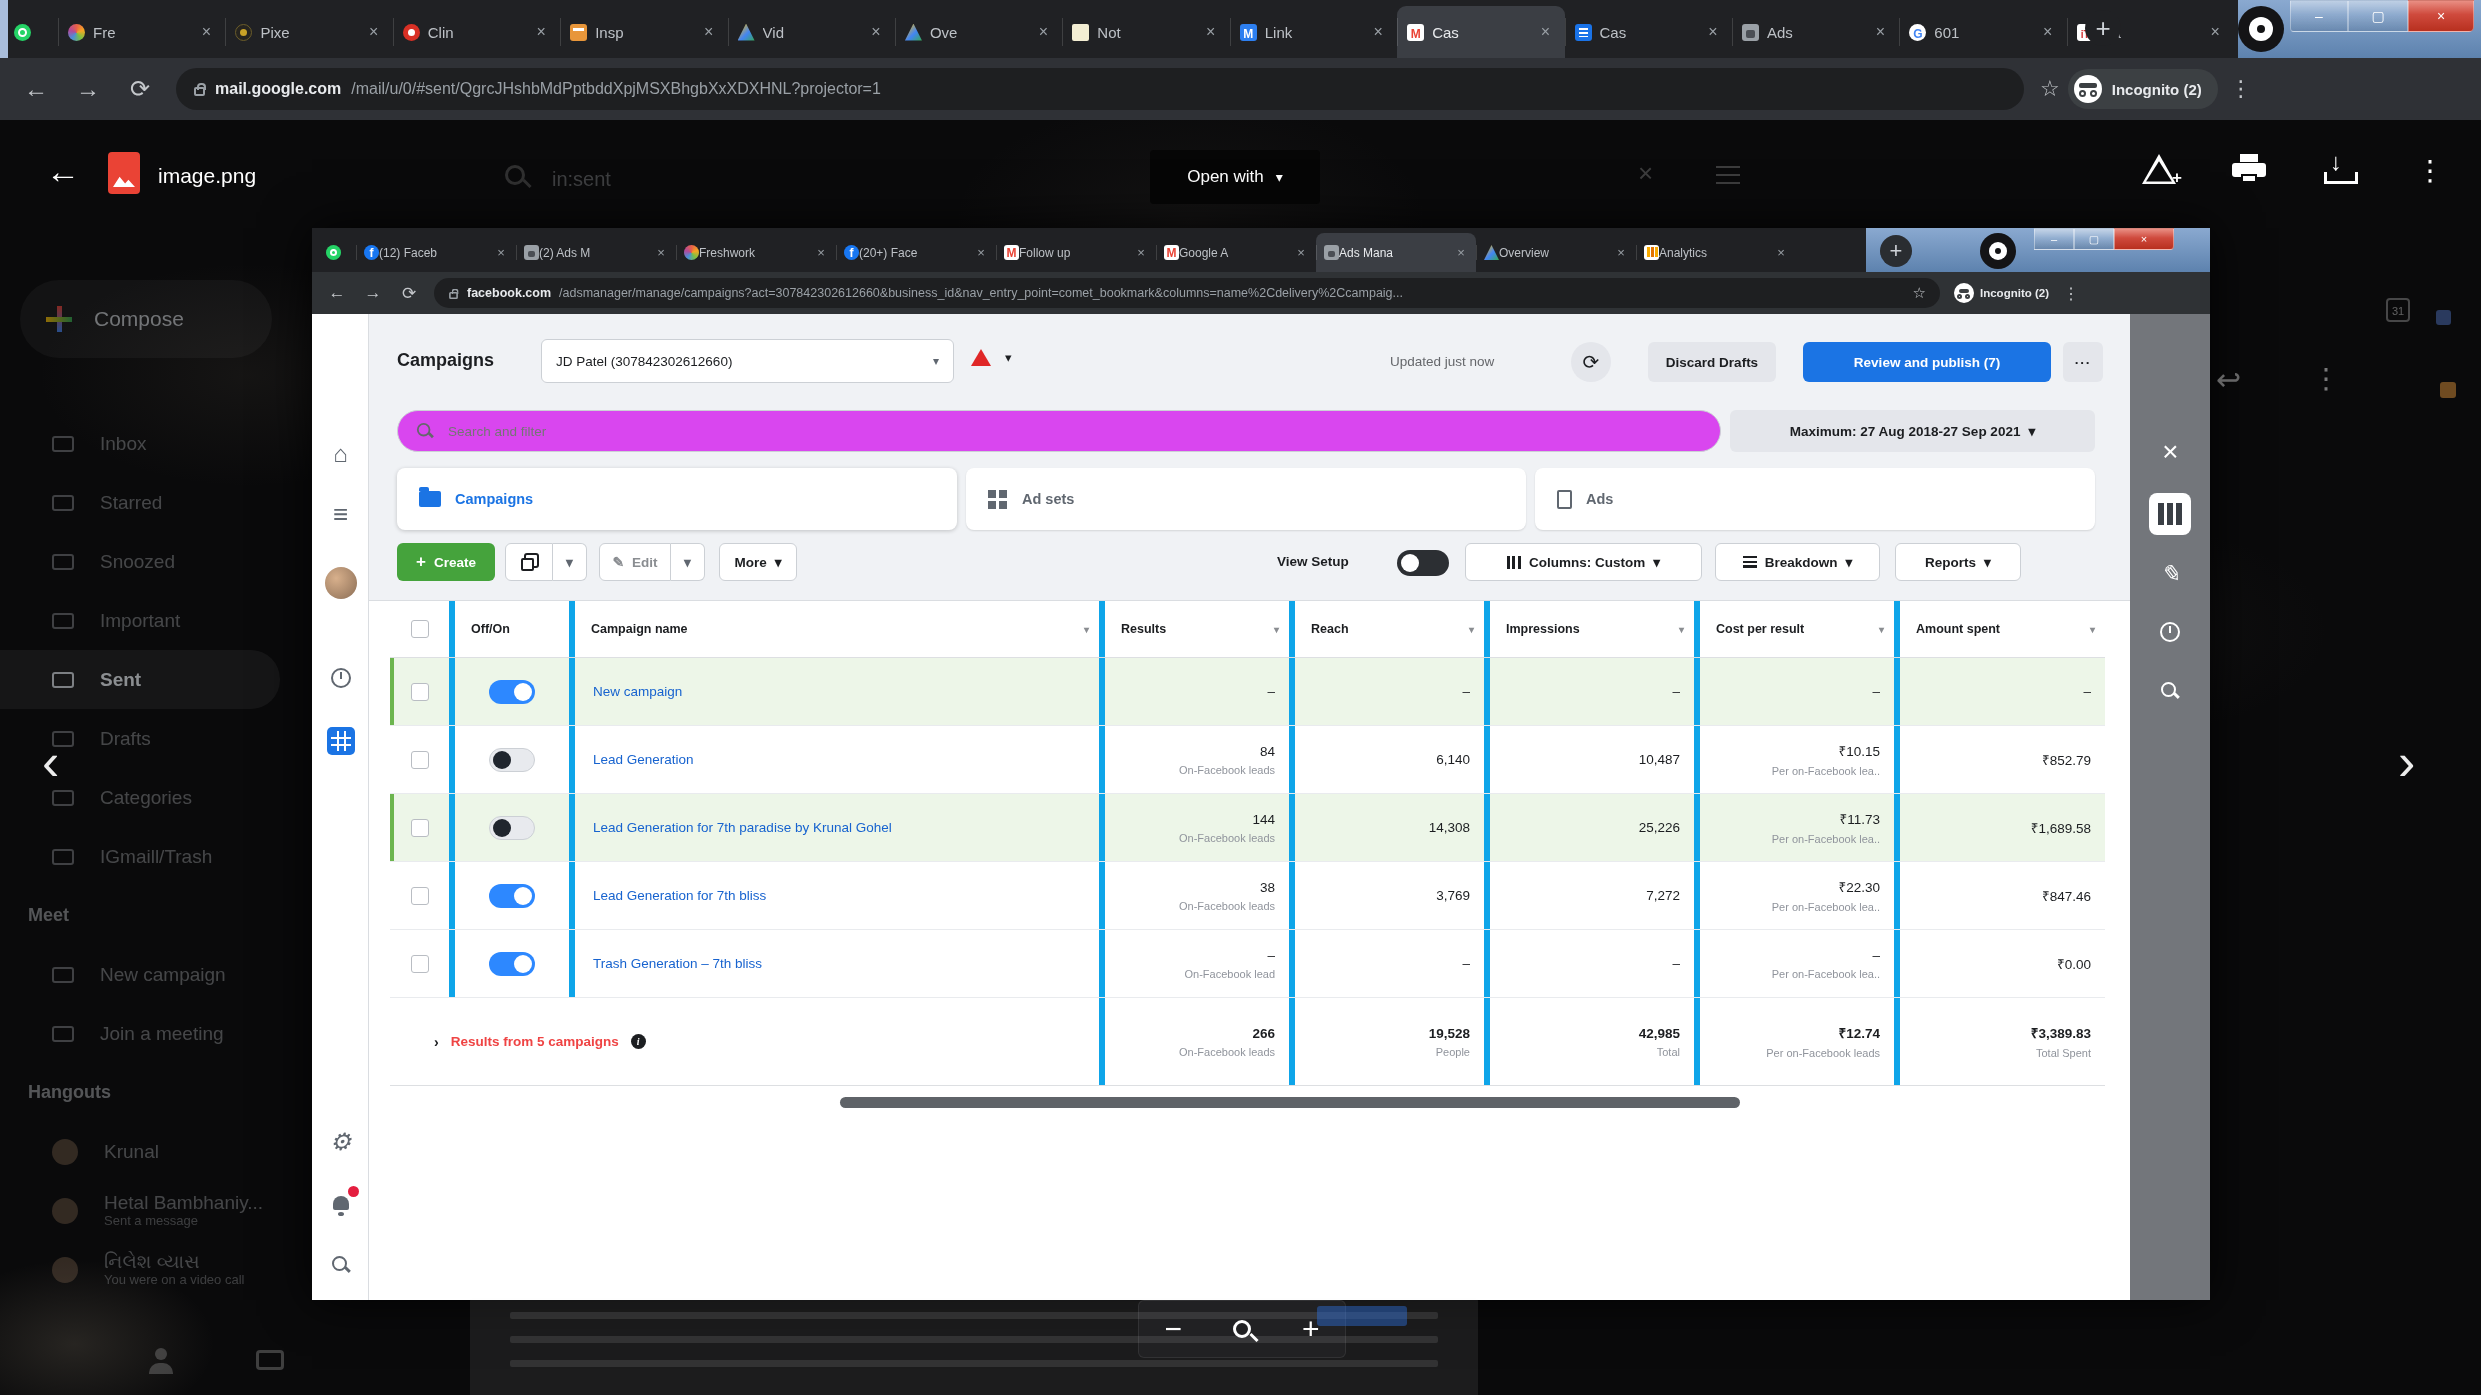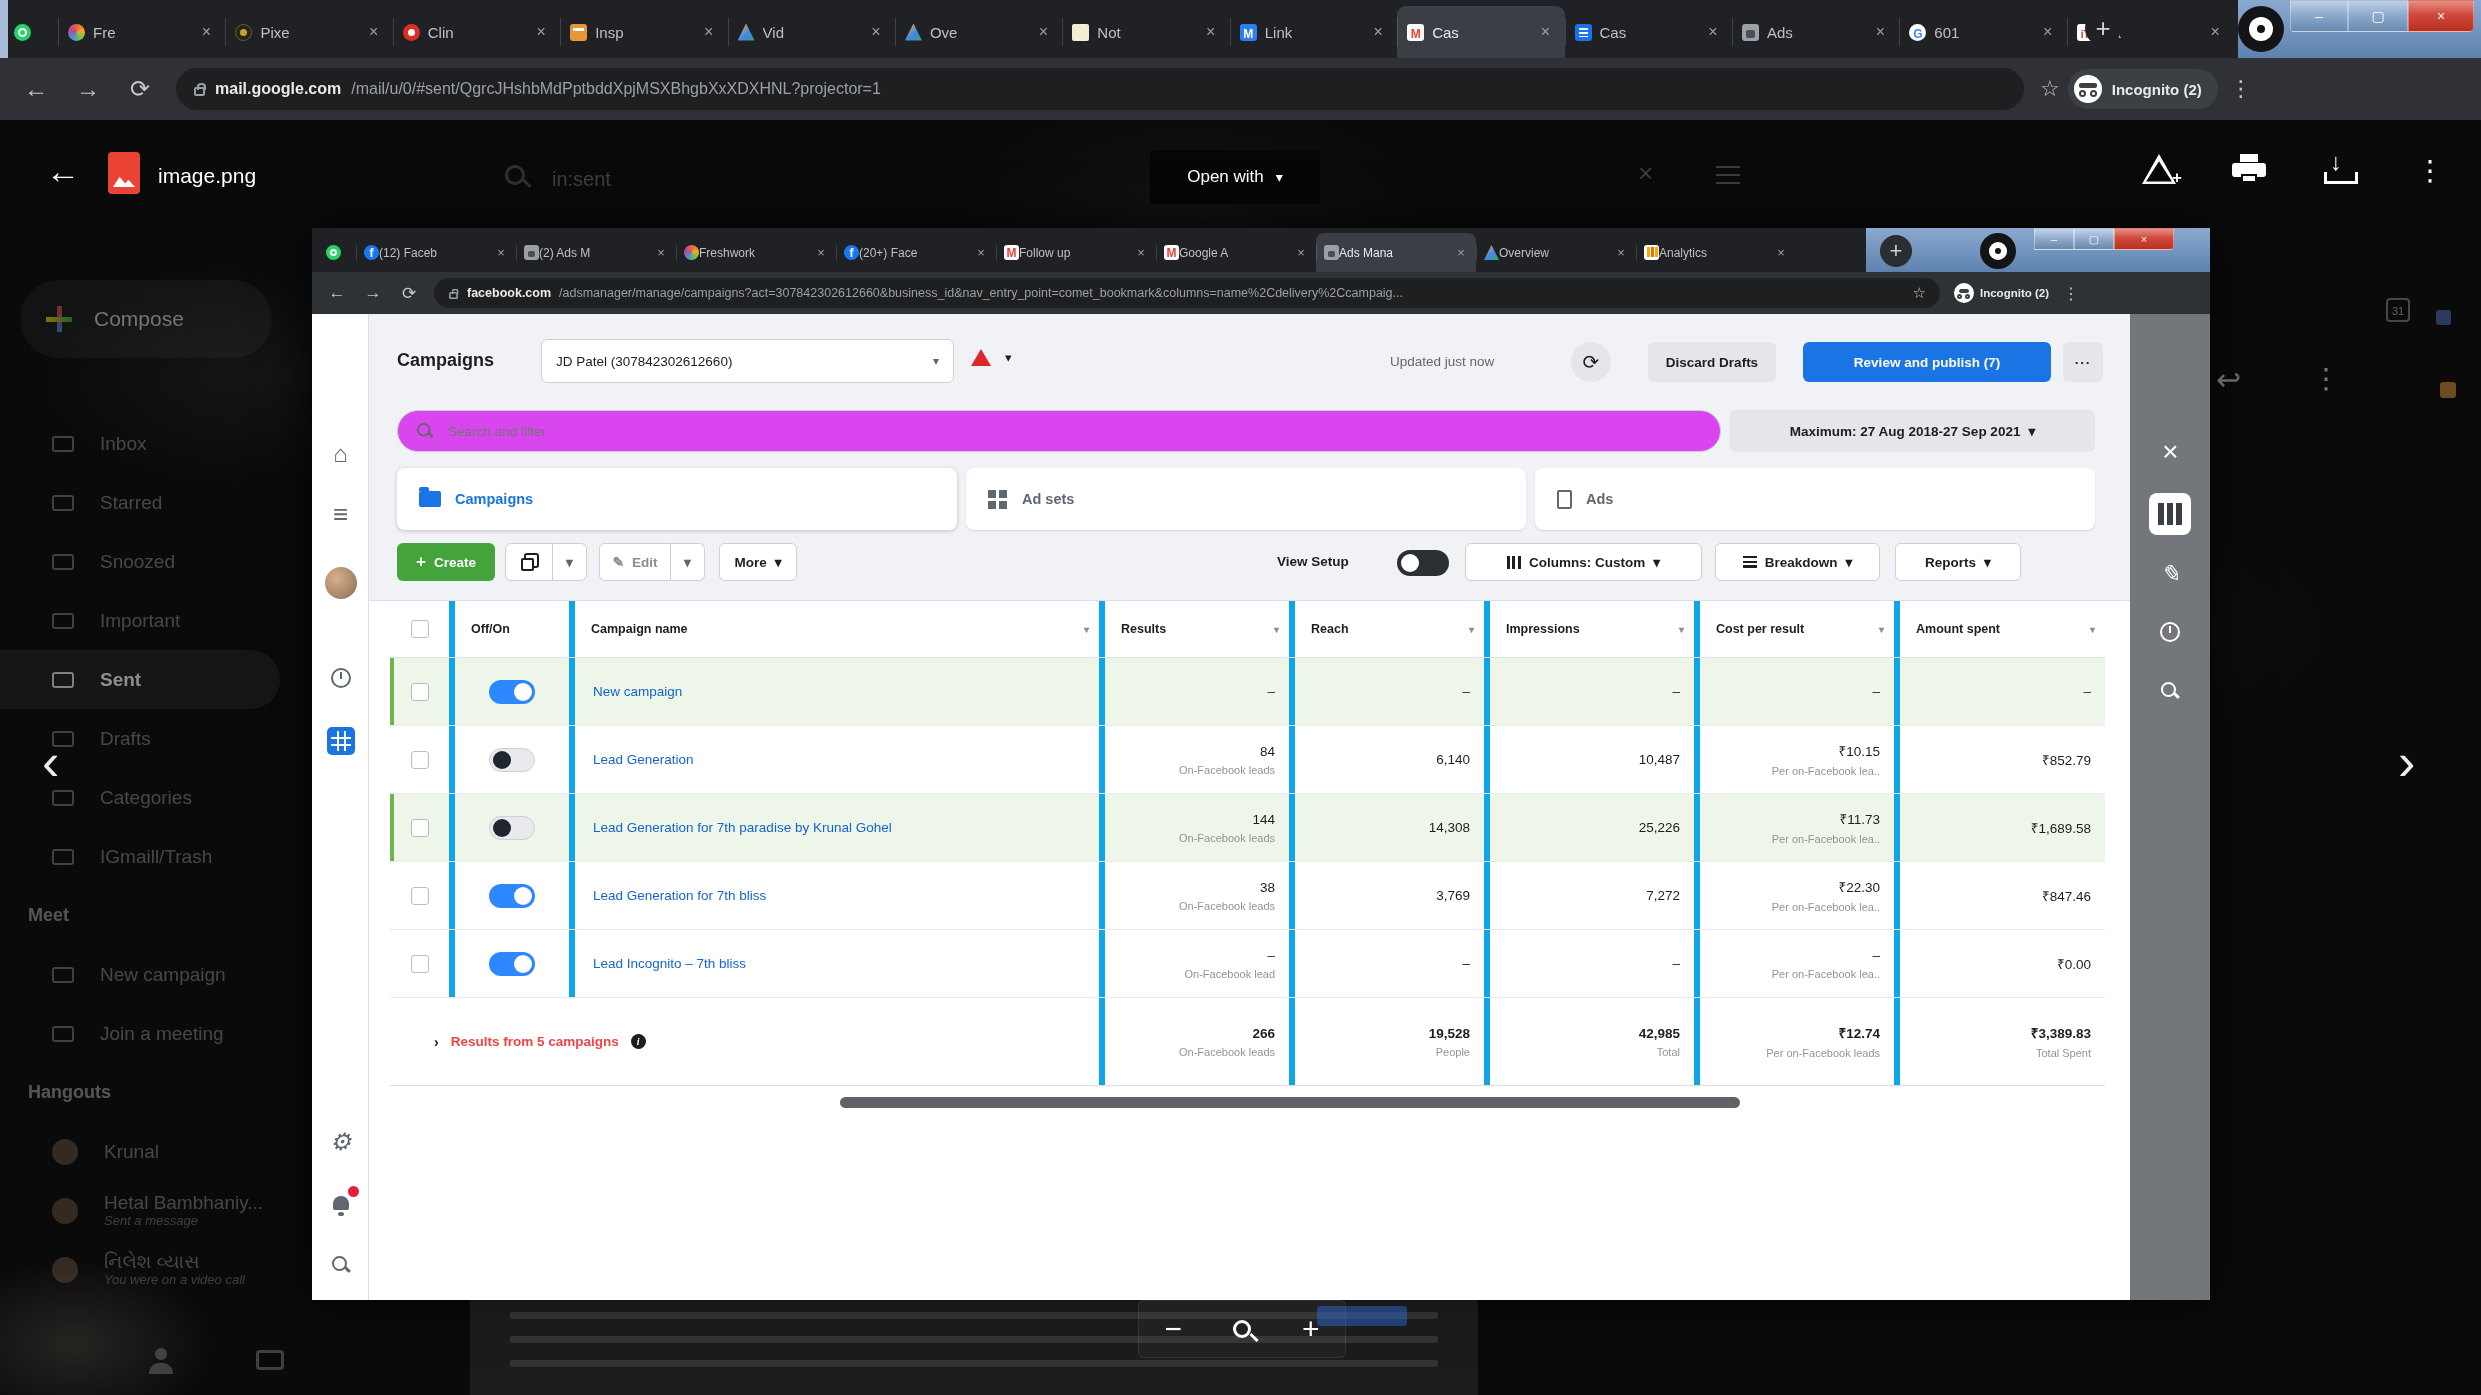--- a/index.html
+++ b/index.html
@@ -101,21 +101,21 @@
   .gm-plus::before{content:"";position:absolute;left:11px;top:0;width:5px;height:26px;background:linear-gradient(#ea4335,#4285f4);}
   .gm-plus::after{content:"";position:absolute;left:0;top:11px;width:26px;height:5px;background:linear-gradient(90deg,#fbbc04,#34a853);}
   .gm-list{position:absolute;left:0;top:414px;width:300px;}
   .gitem{height:59px;display:flex;align-items:center;gap:26px;padding-left:52px;color:#c2c6ca;
     font-size:19px;opacity:.32;}
   .gitem .gico{width:22px;height:16px;border:2px solid #aeb3b8;border-radius:3px;flex:none;}
   .gitem.header{opacity:.40;font-weight:bold;padding-left:28px;font-size:18px;}
   .gitem.selected{opacity:.70;font-weight:bold;background:rgba(255,255,255,.07);border-radius:0 29px 29px 0;width:280px;}
   .gitem.contact .gico{width:26px;height:26px;border-radius:50%;background:#8a6d55;border:none;}
   .glw{display:flex;flex-direction:column;line-height:1.15;min-width:0;}
-  .gsub{font-size:13px;opacity:.85;font-style:italic;}
+  .gsub{font-size:13px;opacity:.85;}
 
   .gm-back{position:absolute;left:46px;top:152px;color:#fff;font-size:34px;}
   .gm-fileicon{position:absolute;left:108px;top:152px;width:32px;height:42px;background:#ea4335;border-radius:4px;}
   .gm-fileicon::after{content:"";position:absolute;left:5px;right:5px;bottom:7px;height:12px;
     background:#fff;clip-path:polygon(0 100%,30% 15%,55% 70%,70% 40%,100% 100%);}
   .gm-filename{position:absolute;left:158px;top:164px;color:#fff;font-size:21px;}
   .gm-dim-mag{position:absolute;left:505px;top:165px;width:20px;height:20px;border:3px solid #777;border-radius:50%;opacity:.35;}
   .gm-dim-mag::after{content:"";position:absolute;left:14px;top:14px;width:10px;height:3px;background:#777;transform:rotate(45deg);}
   .gm-dim-hint{position:absolute;left:552px;top:168px;color:#8a8d90;font-size:20px;opacity:.4;}
   .gm-dim-x{position:absolute;left:1638px;top:158px;color:#999;font-size:26px;opacity:.35;}
@@ -923,21 +923,21 @@
                   </div>
                 </div>
                 <div class="trow plain">
                   <div class="ccb">
                     <span class="cb"></span>
                   </div>
                   <div class="ctg">
                     <span class="tgl on"></span>
                   </div>
                   <div class="cname">
-                    <a href="#">Lead Incognito – 7th bliss</a>
+                    <a href="#">Trash Generation – 7th bliss</a>
                   </div>
                   <div class="numc">
                     <span class="v">–</span>
                     <span class="s">On-Facebook lead</span>
                   </div>
                   <div class="numc">
                     <span class="v">–</span>
                   </div>
                   <div class="numc">
                     <span class="v">–</span>

